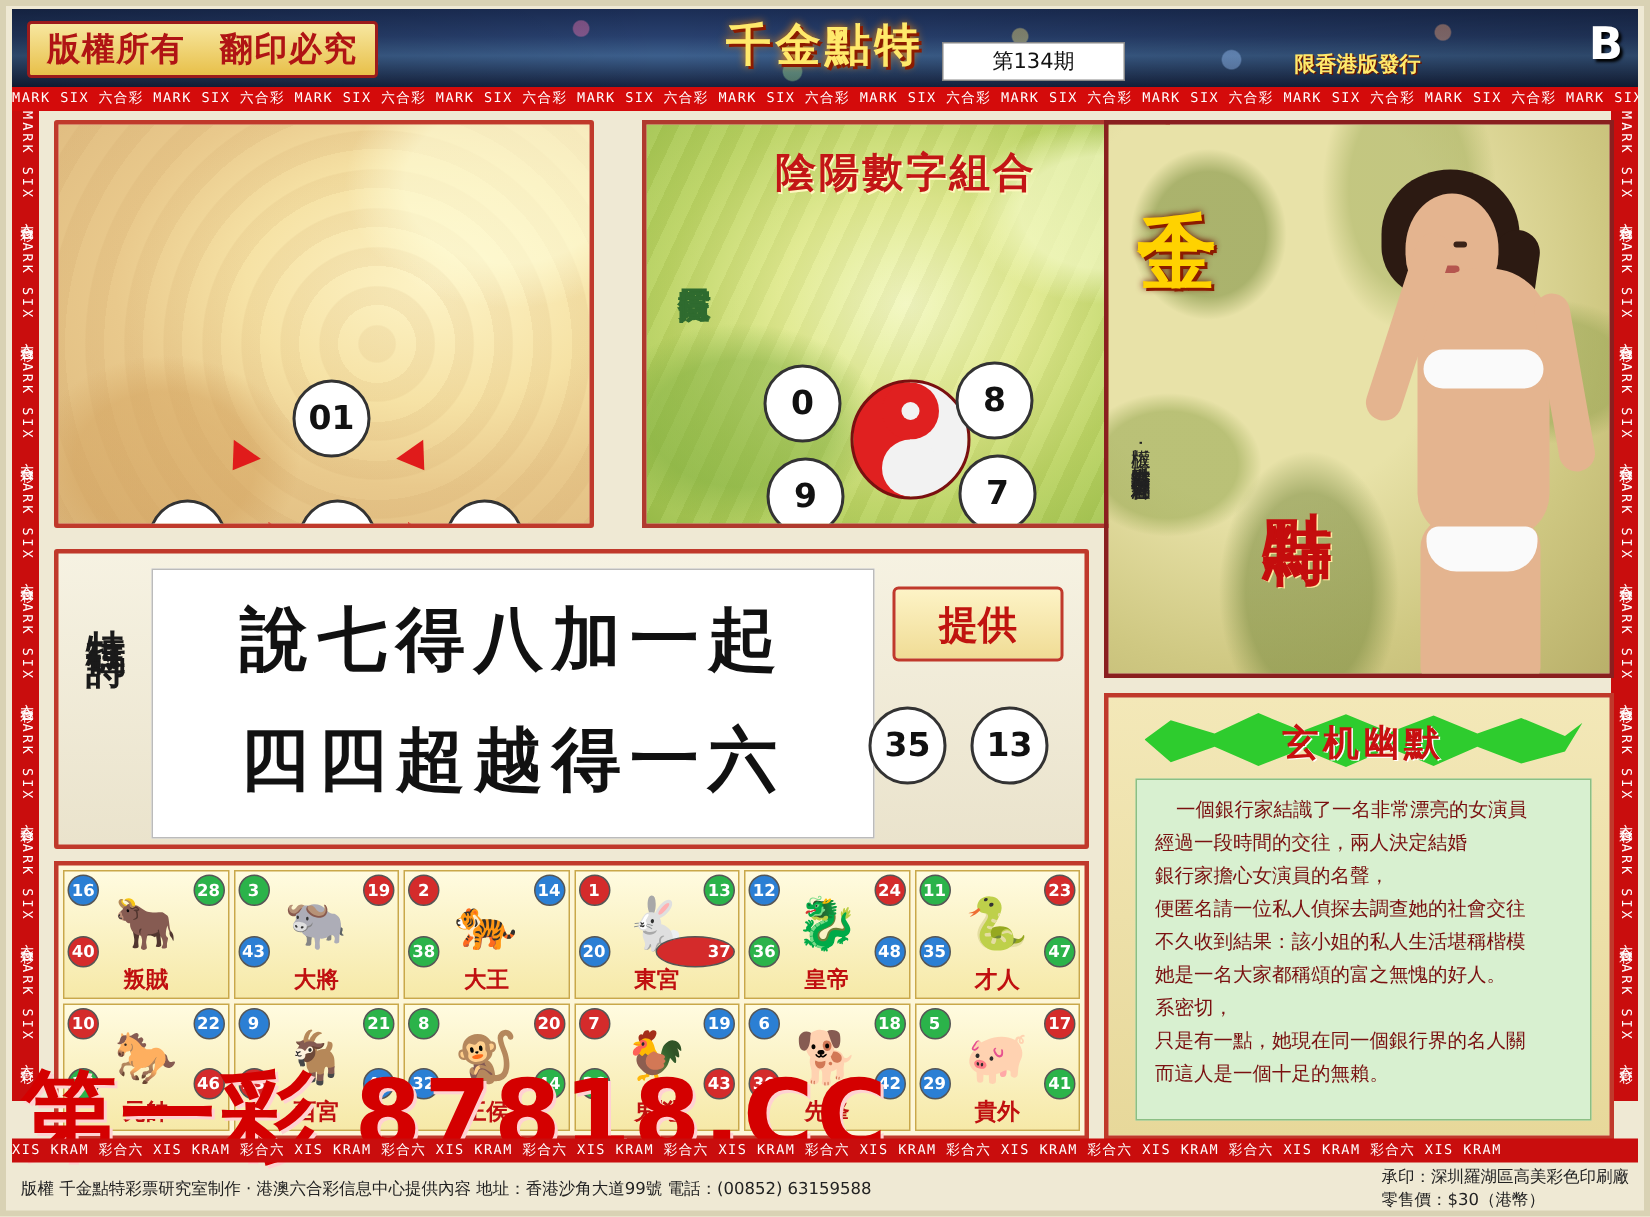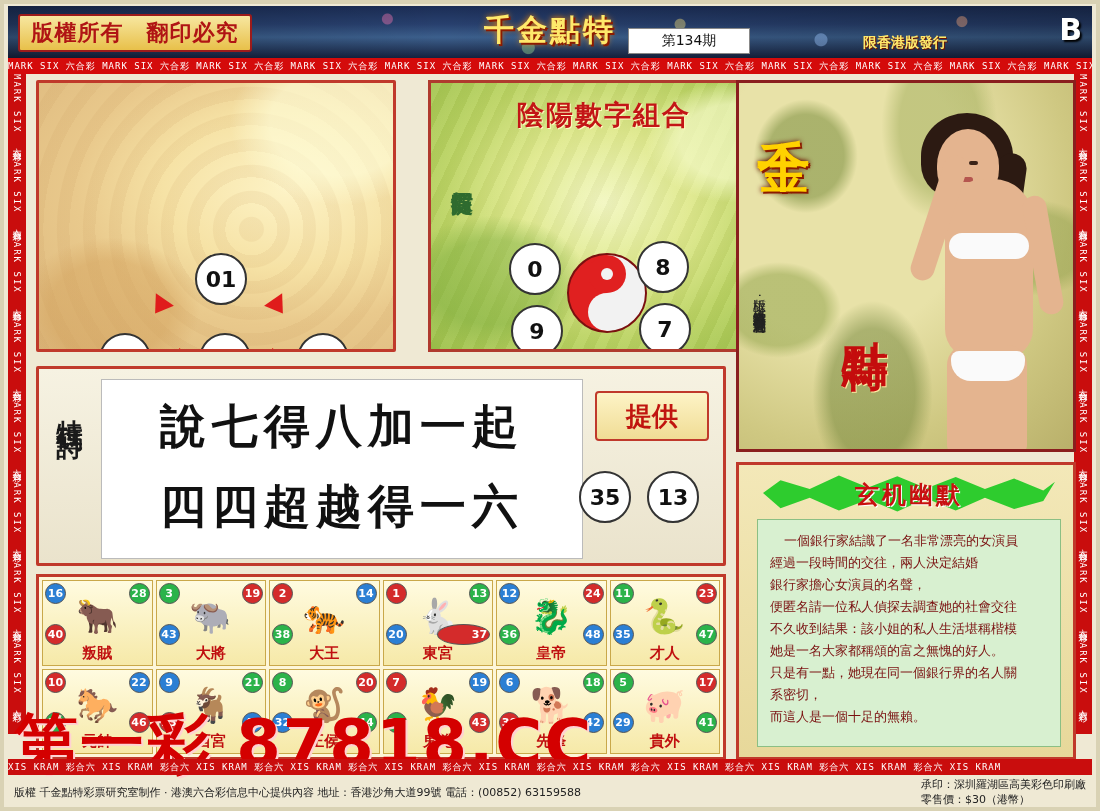--- a/index.html
+++ b/index.html
@@ -378,22 +378,22 @@
   <div class="joke">
     <div class="burst"></div>
     <div class="jtitle">玄机幽默</div>
     <div class="jbody" id="joke-body">
         <p class="ind">一個銀行家結識了一名非常漂亮的女演員</p>
         <p>經過一段時間的交往，兩人決定結婚</p>
         <p>銀行家擔心女演員的名聲，</p>
         <p>便匿名請一位私人偵探去調查她的社會交往</p>
         <p>不久收到結果：該小姐的私人生活堪稱楷模</p>
         <p>她是一名大家都稱頌的富之無愧的好人。</p>
+        <p>系密切，</p>
         <p>只是有一點，她現在同一個銀行界的名人關</p>
-        <p>系密切，</p>
         <p>而這人是一個十足的無賴。</p>
       </div>
   </div>
 
   <div class="watermark">第一彩 87818.CC</div>
 
   <div class="bstrip">
     <span>XIS KRAM 彩合六 XIS KRAM 彩合六 XIS KRAM 彩合六 XIS KRAM 彩合六 XIS KRAM 彩合六 XIS KRAM 彩合六 XIS KRAM 彩合六 XIS KRAM 彩合六 XIS KRAM 彩合六 XIS KRAM 彩合六 XIS KRAM</span>
   </div>
   <div class="footer">

